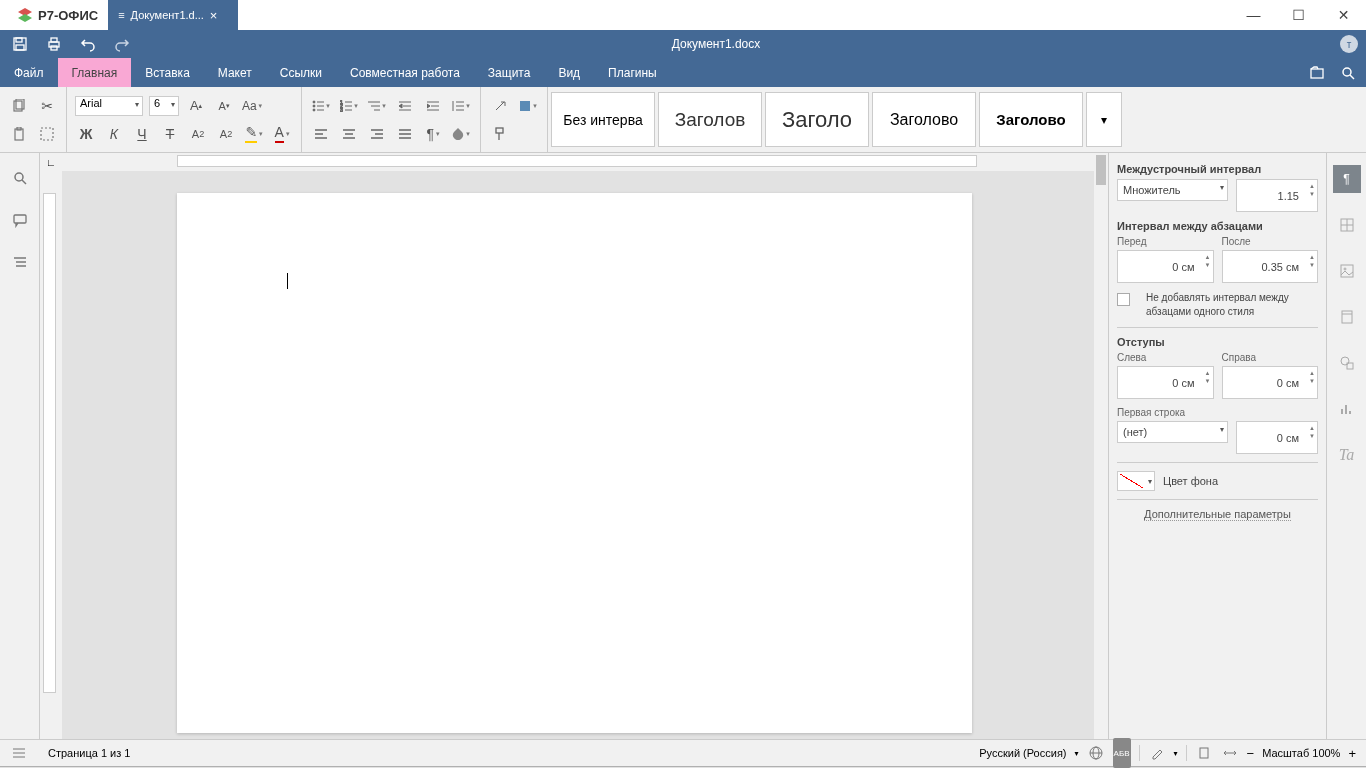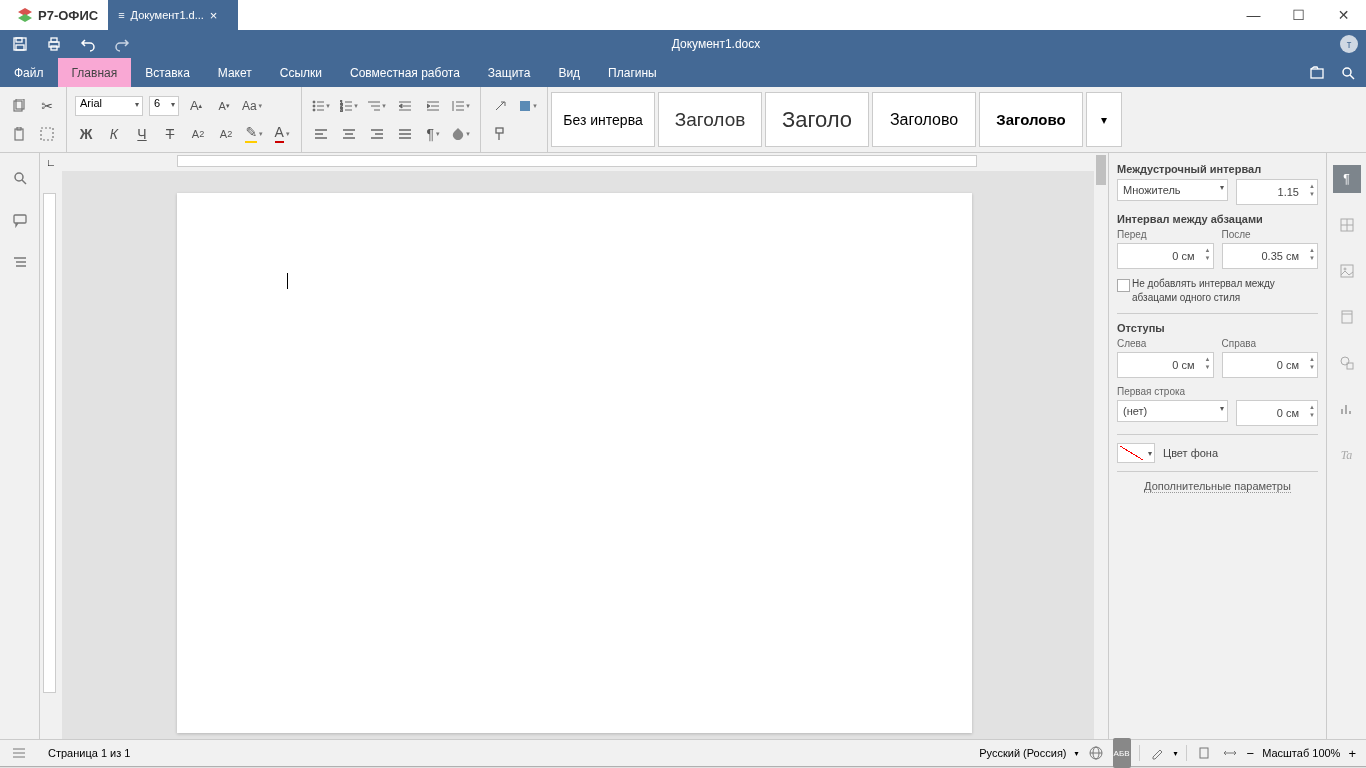--- a/index.html
+++ b/index.html
@@ -62,25 +62,25 @@
 .page { position: absolute; left: 115px; top: 40px; width: 795px; height: 540px; background: #fff; box-shadow: 0 1px 3px rgba(0,0,0,0.2); }
 .cursor-caret { position: absolute; left: 110px; top: 80px; width: 1px; height: 16px; background: #000; }
 .scrollbar-v { position: absolute; right: 0; top: 0; width: 14px; height: 100%; background: #f1f1f1; }
 .scrollbar-thumb { position: absolute; right: 2px; top: 2px; width: 10px; height: 30px; background: #c0c0c0; }
 
 
 .right-panel { width: 218px; background: #f1f1f1; border-left: 1px solid #cbcbcb; padding: 10px 8px; font-size: 11px; color: #444; }
 .panel-label { font-weight: bold; font-size: 11px; margin-bottom: 4px; }
 .panel-row { display: flex; gap: 8px; margin-bottom: 8px; }
 .panel-select { flex: 1; height: 22px; border: 1px solid #ccc; background: #fff; padding: 0 18px 0 5px; position: relative; font-size: 11px; display: flex; align-items: center; }
-.panel-input { width: 82px; height: 26px; border: 1px solid #ccc; background: #fff; display: flex; align-items: center; justify-content: flex-end; padding-right: 18px; position: relative; font-size: 11px; }
+.panel-input { width: 82px; height: 33px; border: 1px solid #ccc; background: #fff; display: flex; align-items: center; justify-content: flex-end; padding-right: 18px; position: relative; font-size: 11px; }
 .spinner { position: absolute; right: 2px; top: 2px; display: flex; flex-direction: column; font-size: 6px; line-height: 8px; color: #777; }
 .panel-col { flex: 1; }
 .panel-sublabel { font-size: 10px; color: #666; margin-bottom: 3px; }
-.checkbox-row { display: flex; gap: 2px; align-items: flex-start; }
+.checkbox-row { display: flex; gap: 16px; align-items: flex-start; }
 .checkbox { width: 13px; height: 13px; border: 1px solid #aaa; background: #fff; flex-shrink: 0; margin-top: 2px; }
 .checkbox-label { font-size: 10px; line-height: 14px; }
 .divider { height: 1px; background: #ccc; margin: 8px 0; }
 .color-swatch { width: 38px; height: 20px; border: 1px solid #ccc; background: #fff; position: relative; }
 .color-swatch::before { content:''; position:absolute; left:2px; top:2px; right:11px; bottom:2px; background: linear-gradient(to top right, transparent 48%, red 48%, red 52%, transparent 52%); }
 .adv-link { text-align: center; font-size: 11px; color: #555; border-bottom: 1px dotted #999; display: inline-block; }
 .adv-wrap { text-align: center; margin-top: 4px; }
 
 .right-sidebar { width: 40px; background: #f1f1f1; border-left: 1px solid #cbcbcb; display: flex; flex-direction: column; align-items: center; padding-top: 12px; gap: 18px; }
 .right-sidebar .rbtn { width: 28px; height: 28px; display: flex; align-items: center; justify-content: center; color: #888; }
@@ -511,21 +511,21 @@
           <rect x="8" y="8" width="6" height="6"></rect>
         </svg>
       </div>
     <div class="rbtn">
         <svg width="16" height="16" fill="none" stroke="#aaa" stroke-width="2">
           <line x1="3" y1="13" x2="3" y2="8"></line>
           <line x1="7" y1="13" x2="7" y2="4"></line>
           <line x1="11" y1="13" x2="11" y2="10"></line>
         </svg>
       </div>
-    <div class="rbtn" style="font-family:serif;font-style:italic;font-size:12px;color:#aaa">Ta</div>
+    <div class="rbtn" style="font-family:serif;font-style:italic;font-size:16px;color:#aaa">Ta</div>
   </div>
 </div>
 
 <div class="statusbar">
   <div class="statusbar-left">
     <div class="status-icon">
         <svg width="14" height="14" stroke="#777">
           <line x1="1" y1="3" x2="13" y2="3"></line>
           <line x1="1" y1="7" x2="13" y2="7"></line>
           <line x1="1" y1="11" x2="13" y2="11"></line>

